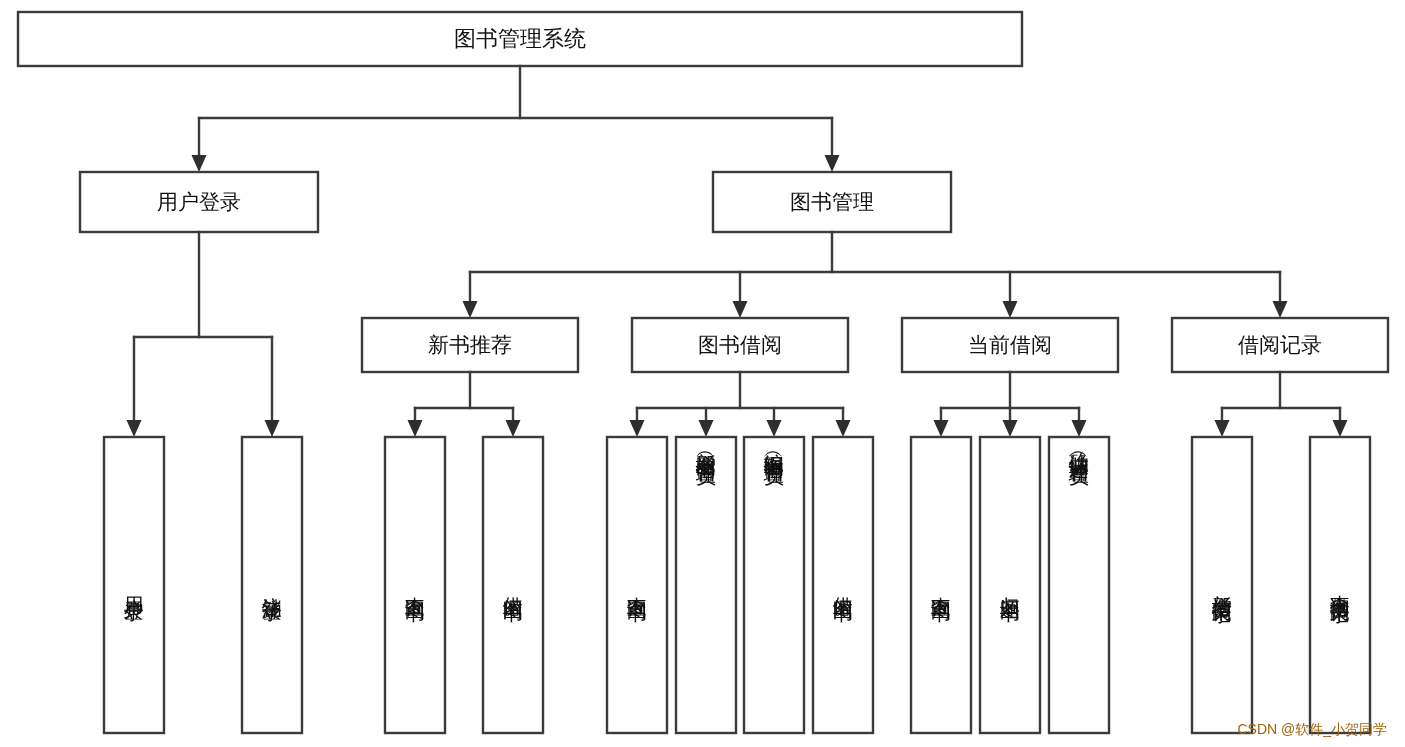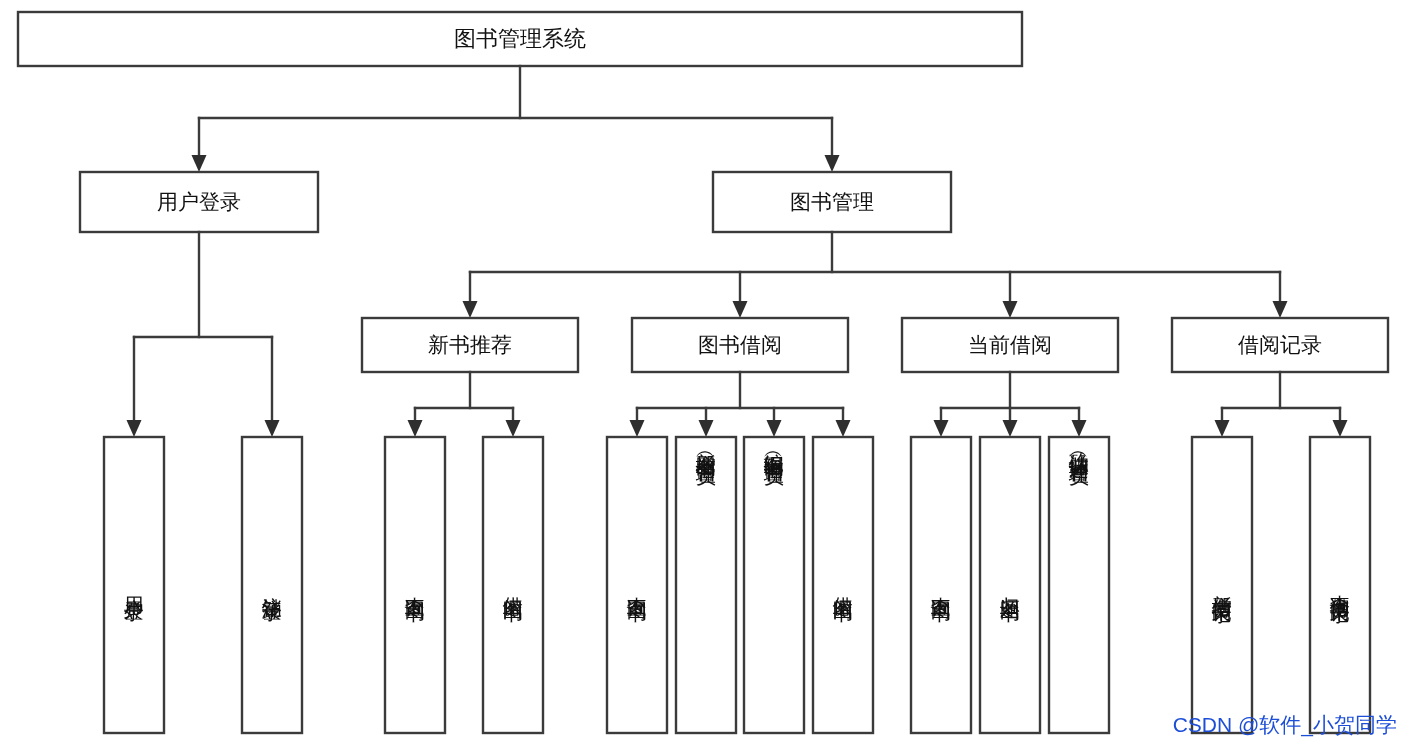--- a/index.html
+++ b/index.html
@@ -61,25 +61,25 @@
     font-family: "Liberation Sans", "DejaVu Sans", sans-serif;
     font-size: 20px;
     line-height: 1.22;
     color: #111111;
     letter-spacing: 2px;
     white-space: nowrap;
     text-align: center;
   }
   .watermark {
     position: absolute;
-    right: 8px;
+    right: 18px;
     bottom: 8px;
     font-family: "Liberation Sans", "DejaVu Sans", sans-serif;
-    font-size: 21px;
-    color: #1d4ed8;
+    font-size: 14px;
+    color: #a16207;
     white-space: nowrap;
     pointer-events: none;
   }
 </style>
 </head>
 <body>
 
 <svg id="diagram" viewBox="0 0 1405 747">
 
   <defs>

